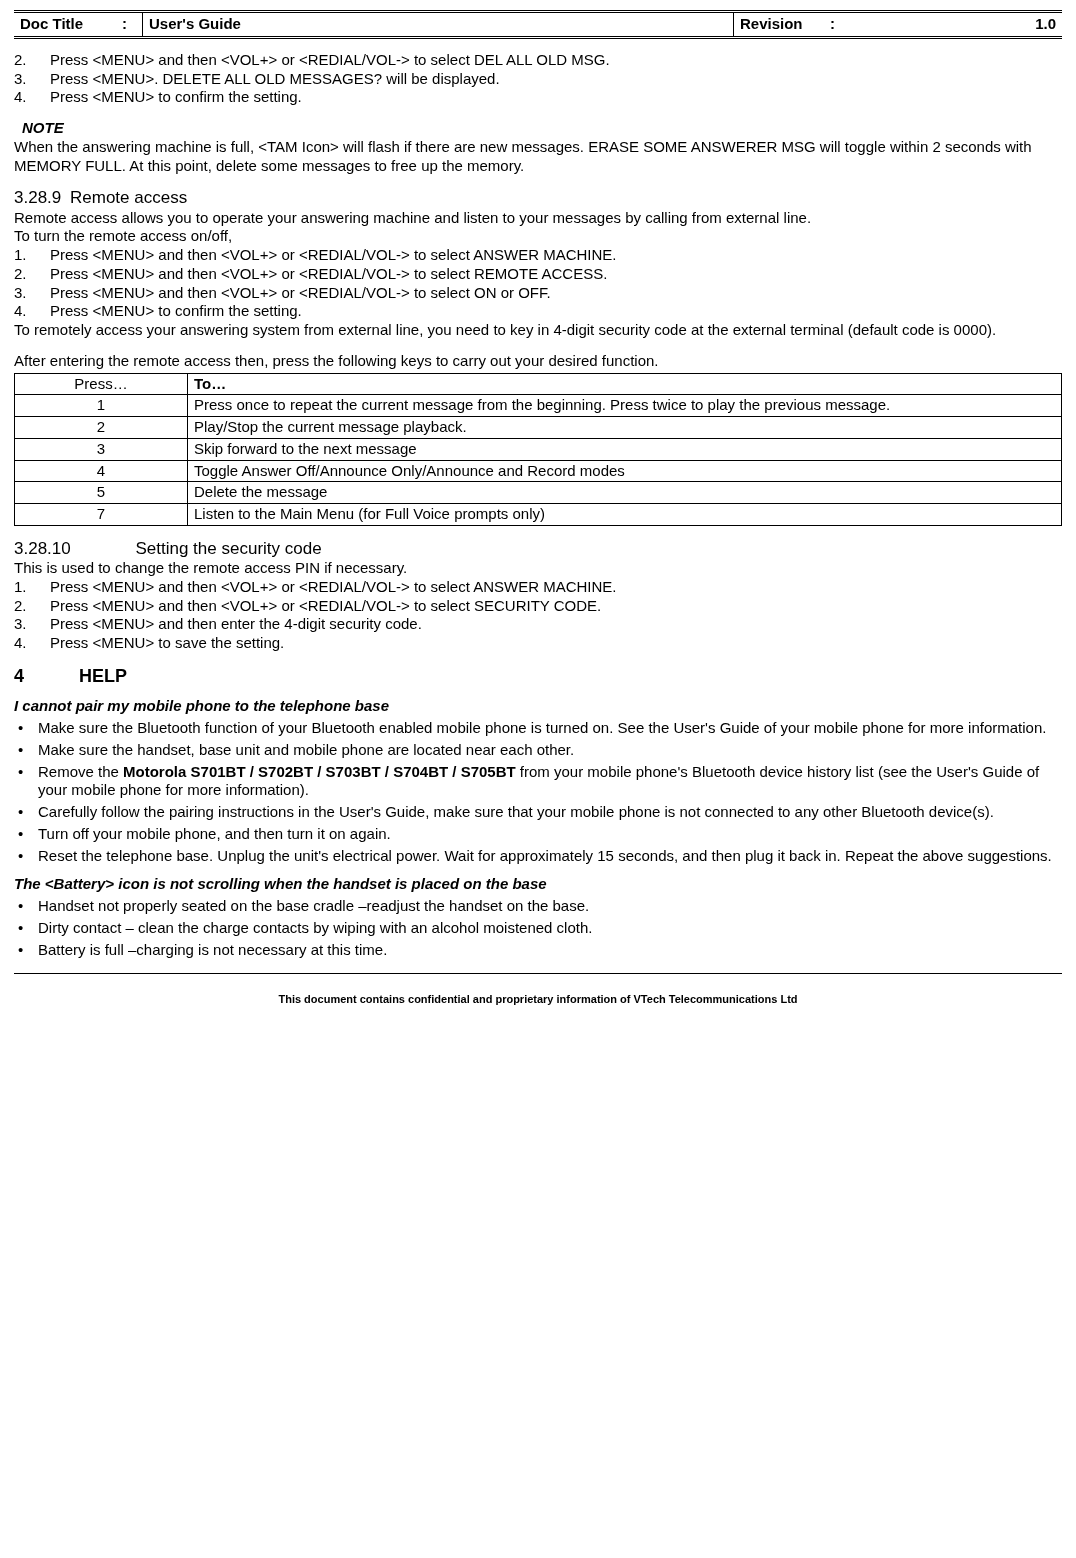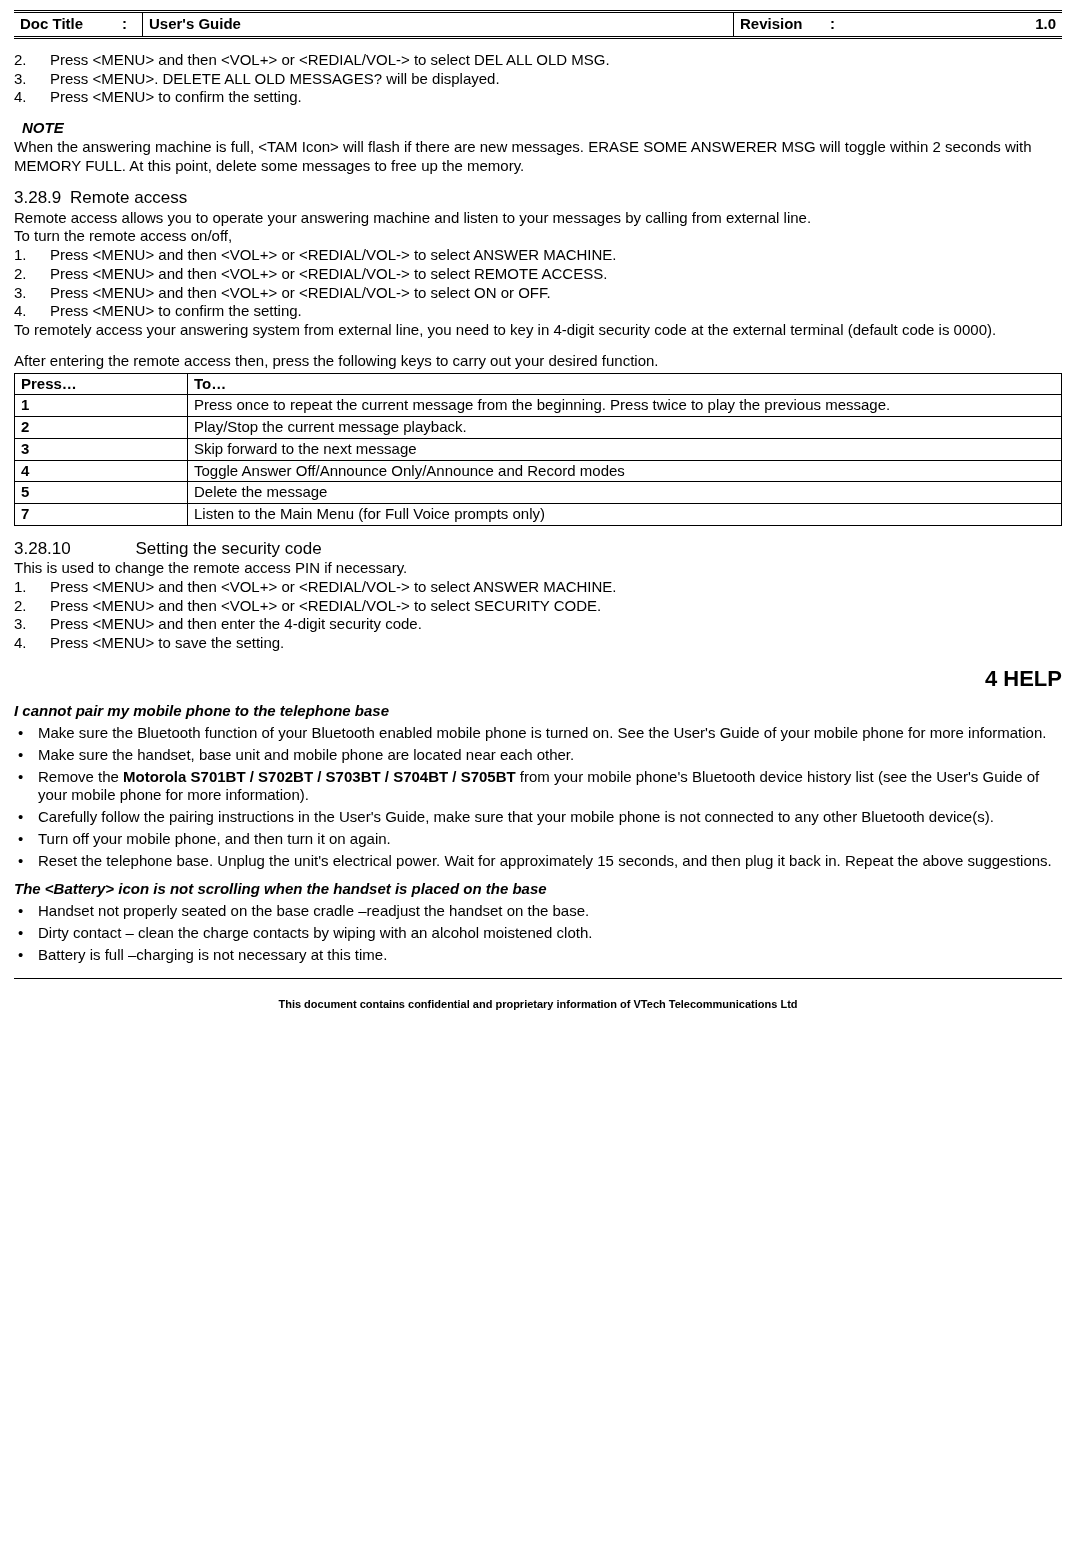--- a/index.html
+++ b/index.html
@@ -44,24 +44,25 @@
     margin: 2px 0 12px 0;
   }
   .press-table td, .press-table th {
     border: 1px solid #000;
     padding: 1px 6px;
     text-align: left;
     vertical-align: top;
   }
   .press-table .col-press {
     width: 160px;
-    font-weight: bold;
+    text-align: center;
+    font-weight: normal;
   }
   .press-table thead td { font-weight: bold; }
-  .h2 { font-size: 22px; font-weight: bold; margin: 12px 0 10px 0; text-align: right; }
+  .h2 { font-size: 18px; font-weight: bold; margin: 12px 0 10px 0; }
   .h2num { display: inline-block; width: 60px; }
   .sub-h { font-weight: bold; font-style: italic; margin: 6px 0 2px 0; }
   .bullets { margin: 0 0 10px 0; }
   .bullet-item { display: flex; margin: 3px 0; }
   .bullet-dot { width: 20px; flex-shrink: 0; text-align: left; padding-left: 4px; }
   .bullet-text { flex: 1; }
   .footer-line { border-top: 1px solid #000; margin-top: 14px; padding-top: 19px; text-align: center; font-size: 11px; font-weight: bold; }
   .strong { font-weight: bold; margin-top: 22px; }
 </style>
 </head>

